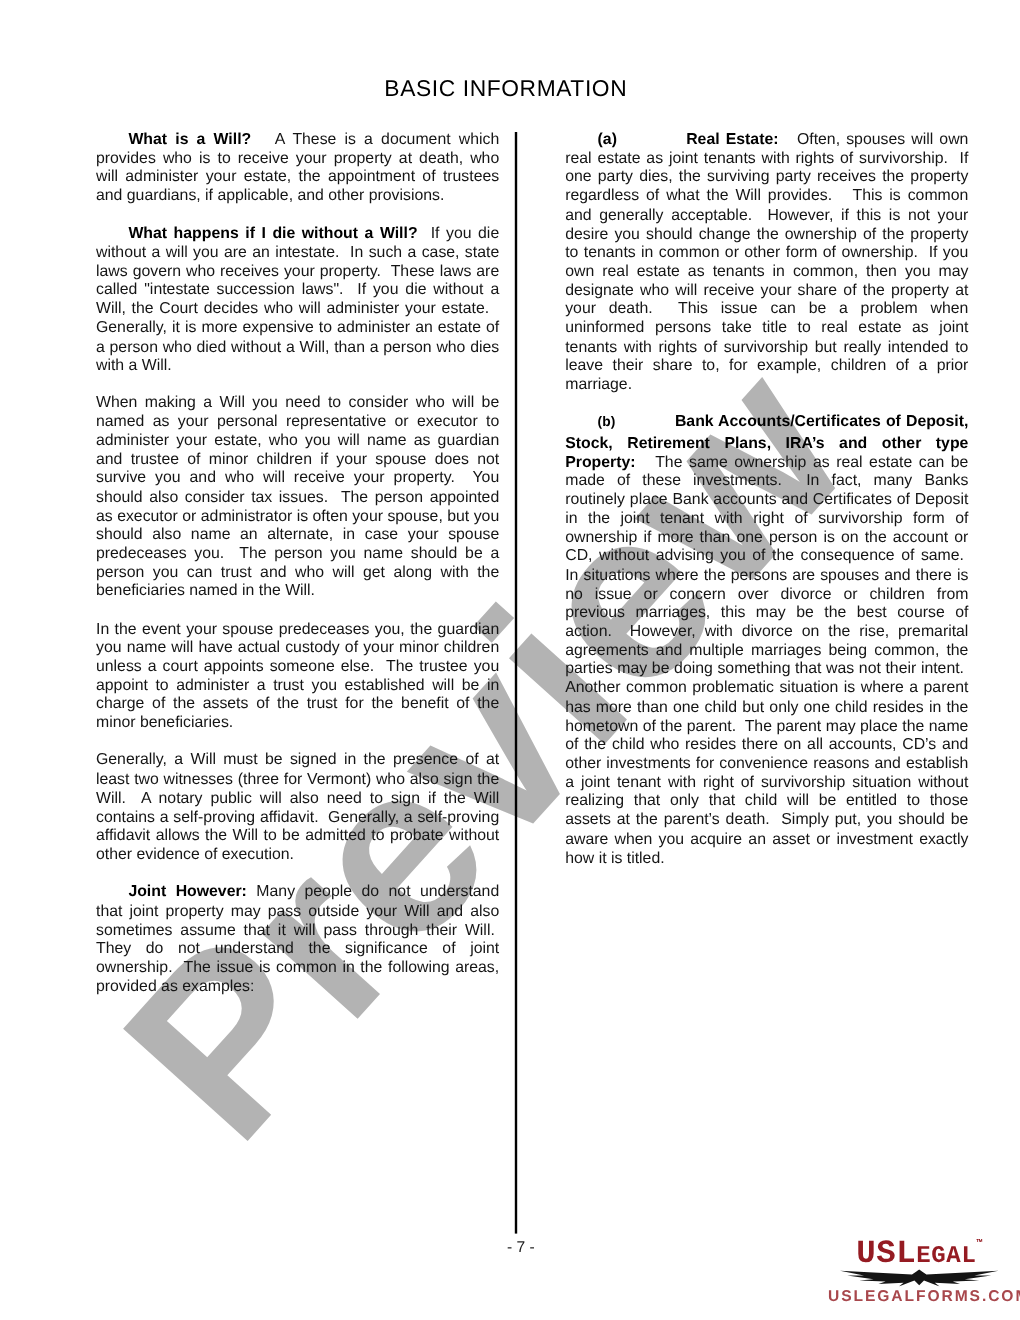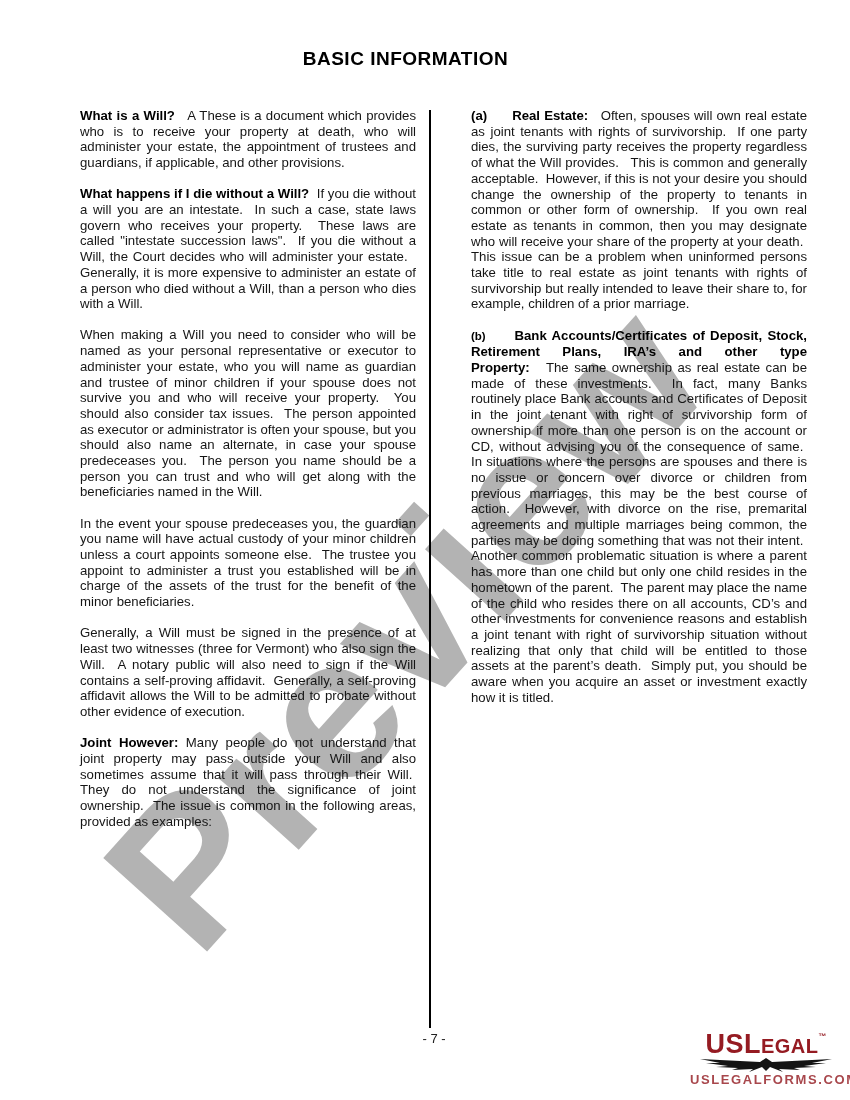--- a/index.html
+++ b/index.html
@@ -28,24 +28,24 @@
     transform: rotate(-48deg);
     z-index: 0;
     white-space: nowrap;
     user-select: none;
   }
   .title {
     position: absolute;
     top: 48px;
     left: 0;
     width: 811px;
-    margin: 0;
+    margin: 16px;
     text-align: center;
     font-size: 19px;
-    font-weight: bold;
+    font-weight: normal;
     letter-spacing: 0.5px;
     color: #000;
     z-index: 2;
   }
   .divider {
     position: absolute;
     left: 429px;
     top: 110px;
     width: 1.5px;
     height: 918px;
@@ -59,21 +59,21 @@
     z-index: 2;
     text-align: justify;
   }
   .col-left  { left: 80px; }
   .col-right { left: 471px; }
   .col p {
     margin: 0 0 15.5px 0;
     font-size: 13.2px;
     line-height: 15.7px;
   }
-  .col p b { font-weight: bold; color: #000; }
+  .col p b { font-weight: bold; color: #000; margin-left: 27px; }
   .marker { font-weight: bold; }
   .marker.small { font-size: 11.5px; }
   .page-num {
     position: absolute;
     top: 1031px;
     left: 384px;
     width: 100px;
     text-align: center;
     font-size: 13px;
     color: #222;
@@ -81,21 +81,21 @@
   }
   .logo {
     position: absolute;
     left: 690px;
     top: 1024px;
     width: 152px;
     text-align: center;
     z-index: 2;
   }
   .logo-word {
-    font-family: Liberation Sans, sans-serif;
+    font-family: Liberation Mono, monospace;
     font-weight: bold;
     color: #951b22;
     line-height: 26px;
     white-space: nowrap;
   }
   .logo-word .lg { font-size: 27px; letter-spacing: 0.5px; }
   .logo-word .sm { font-size: 20px; letter-spacing: 0.5px; }
   .logo-word .tm { font-size: 8px; vertical-align: 14px; color: #951b22; }
   .wings { margin-top: -4px; height: 15px; }
   .logo-site {

